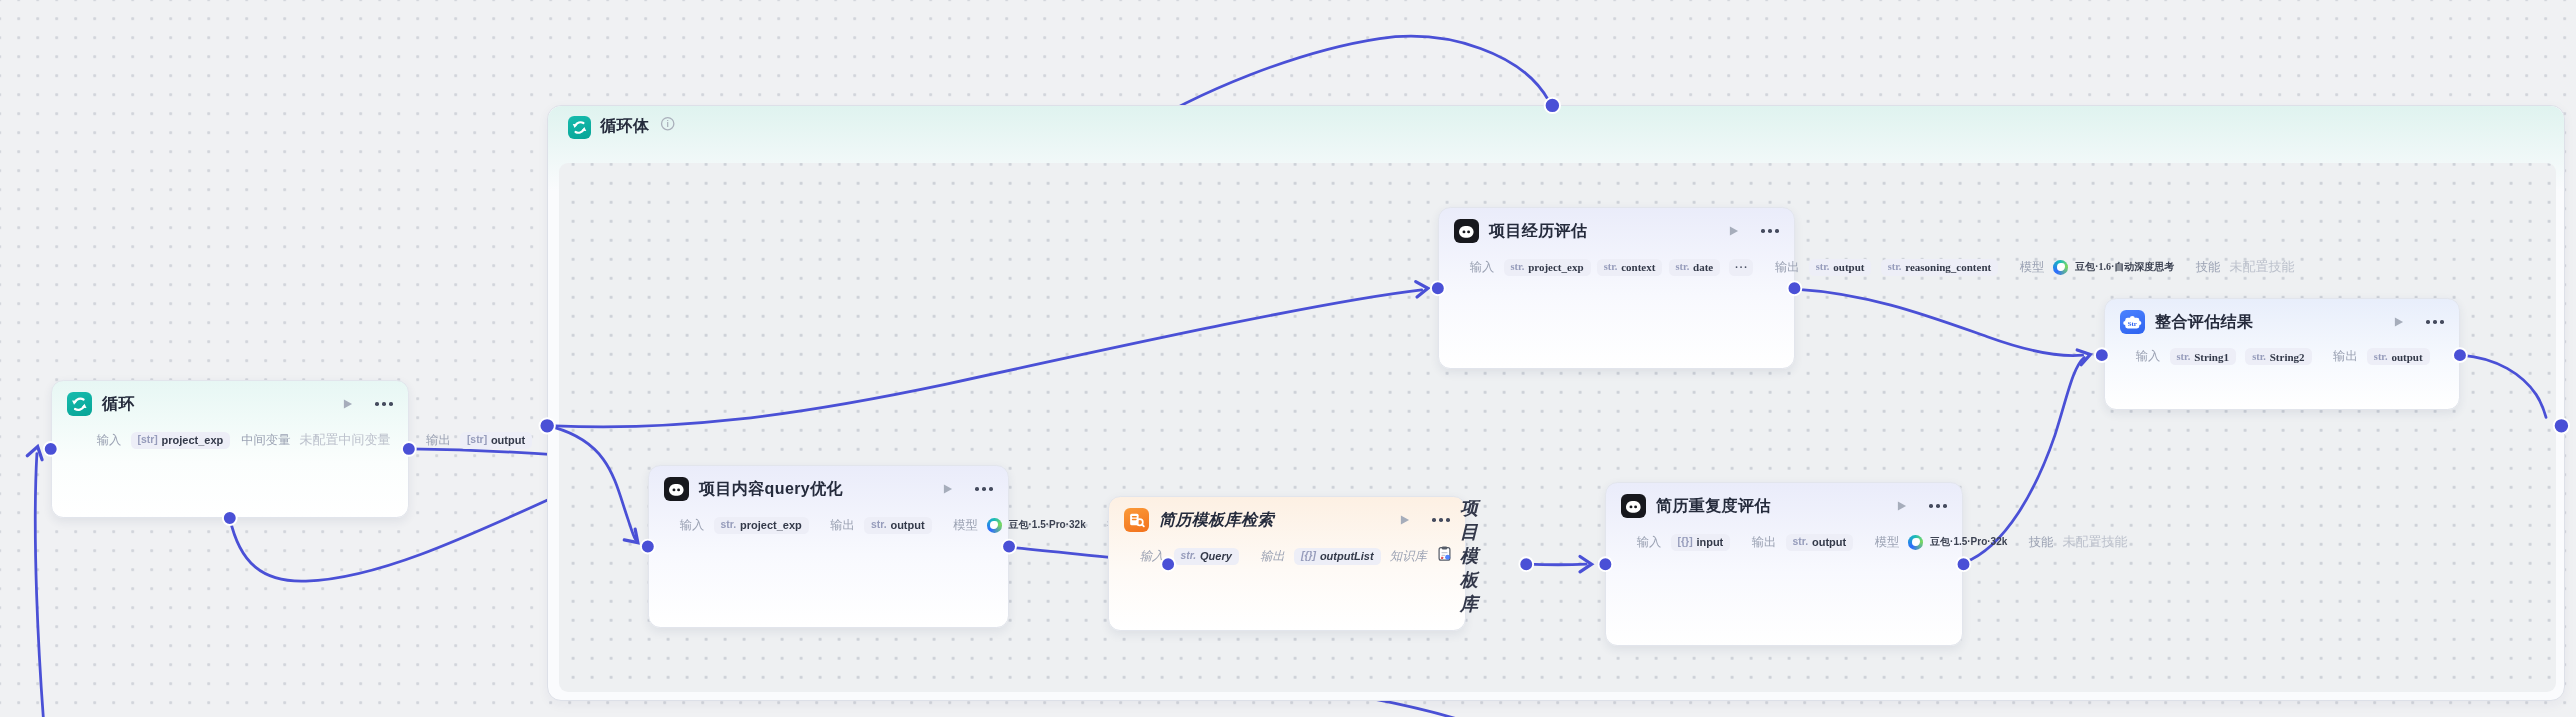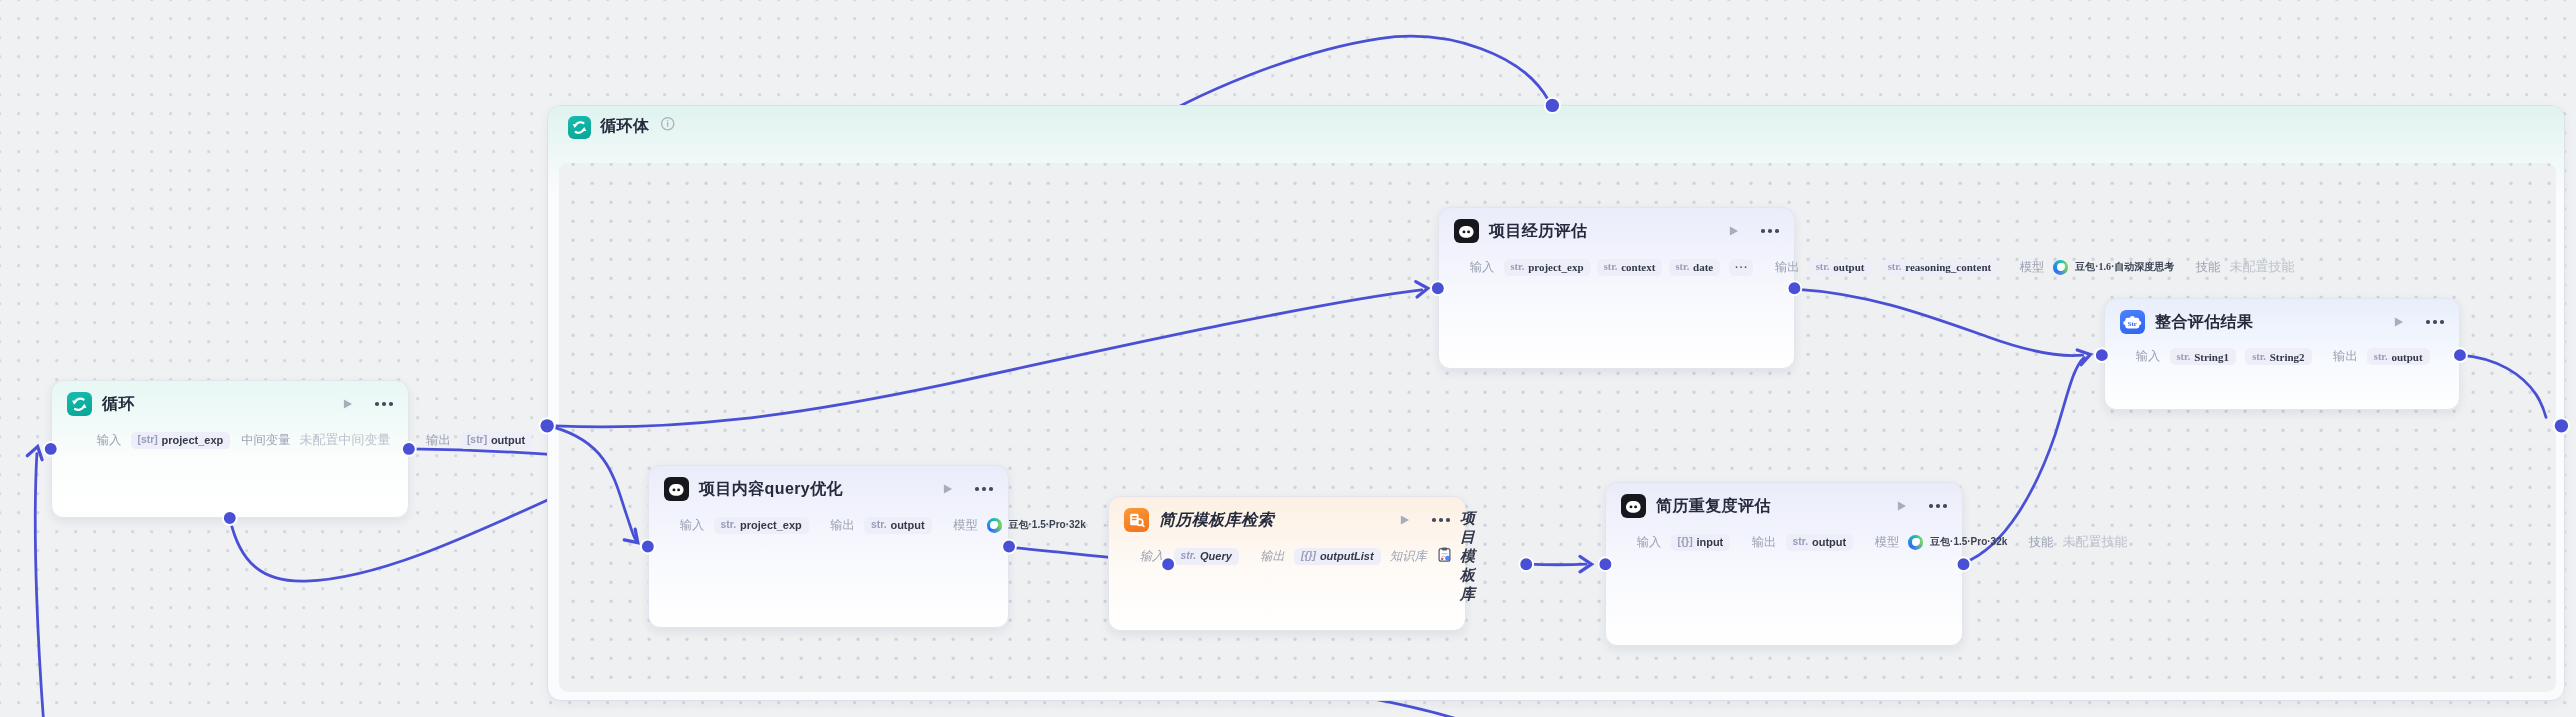--- a/index.html
+++ b/index.html
@@ -62,21 +62,21 @@
     padding:2.7px 7px;font-size:11px;white-space:nowrap;flex:0 0 auto;}
   .btype{color:#969cbb;font-size:10.4px;font-weight:600;}
   .bname{color:#333949;font-weight:700;}
   .badge.mini{padding:2.7px 5.4px;color:#4b5164;font-weight:700;letter-spacing:0.8px;font-size:10.8px;}
   .ph{font-size:13px;color:#bcc1cc;white-space:nowrap;}
   .model{display:flex;align-items:center;gap:7px;font-size:10px;color:#3c4252;font-weight:600;white-space:nowrap;}
   .doubao{width:14.6px;height:14.6px;border-radius:50%;position:relative;flex:0 0 auto;
     background:conic-gradient(from 220deg,#2e6bff 0deg,#18b9bd 130deg,#79d95f 220deg,#2e6bff 360deg);}
   .doubao::after{content:"";position:absolute;left:3.5px;top:2.9px;width:7.7px;height:8.5px;
     background:#fff;border-radius:55% 45% 60% 50%;}
-  .kbrow{display:flex;align-items:center;gap:7px;font-size:15px;color:#33384a;font-weight:600;}
+  .kbrow{display:flex;align-items:center;gap:7px;font-size:18px;color:#33384a;font-weight:600;}
   .infoicon{margin-left:1.5px;display:flex;}
 </style>
 </head>
 <body>
 
 <div class="canvas">
 
   <svg class="layer z1" viewBox="0 0 3352 934">
     <g stroke="#4a50d6" stroke-width="3.6" fill="none" stroke-linecap="round">
       <path d="M 57,942 C 50,850 42,700 48,590"></path>

